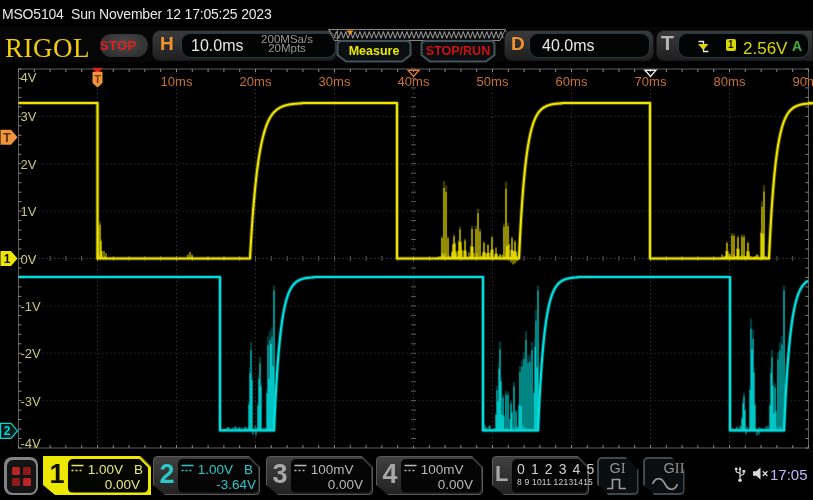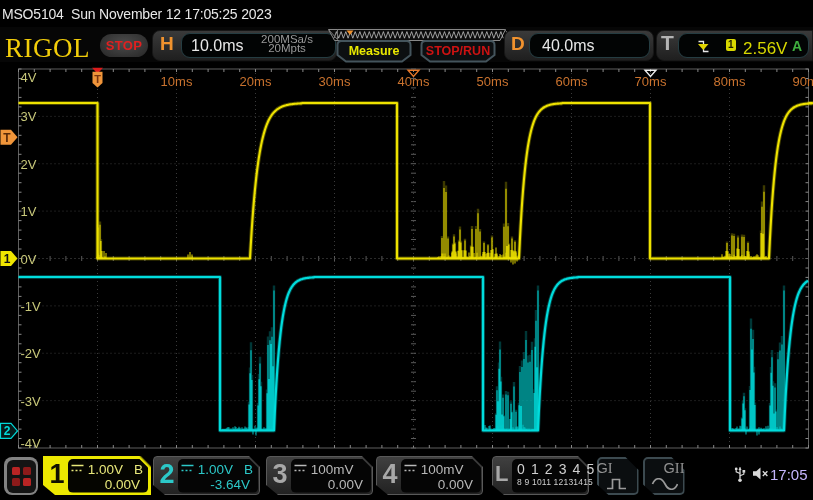--- a/index.html
+++ b/index.html
@@ -1,21 +1,21 @@
 <!DOCTYPE html>
 <html><head><meta charset="utf-8"><style>
 *{margin:0;padding:0;box-sizing:border-box}
 html,body{width:813px;height:500px;background:#000;overflow:hidden;font-family:"Liberation Sans",sans-serif;position:relative}
 .abs{position:absolute}
 svg text{font-family:"Liberation Sans",sans-serif}
 </style></head><body>
 <div class="abs" style="left:2px;top:6px;color:#e8e8e8;font-size:14px;letter-spacing:-0.2px">MSO5104&nbsp; Sun November 12 17:05:25 2023</div>
 <div class="abs" style="left:0;top:27px;width:813px;height:35px;background:#060606"></div>
 <div class="abs" style="left:5px;top:33px;font-family:'Liberation Serif',serif;font-weight:normal;font-size:27px;color:#f2cd0a;letter-spacing:0.5px">RIGOL</div>
-<div class="abs" style="left:100px;top:34px;width:48px;height:23px;border-radius:12px;background:radial-gradient(ellipse at 50% 40%,#4c4c4c,#262626);display:flex;align-items:center;justify-content:center">
+<div class="abs" style="left:100px;top:34px;width:48px;height:23px;border-radius:12px;background:radial-gradient(ellipse at 50% 40%,#4c4c4c,#262626);display:flex;align-items:center;">
     <span style="color:#e02020;font-weight:bold;font-size:13px;letter-spacing:0.3px">STOP</span>
   </div>
 <div class="abs" style="left:152px;top:29.5px;width:185px;height:31px;background:linear-gradient(#3a3a3a,#1f1f1f);border-radius:8px;border:1px solid #171717"></div>
 <div class="abs" style="left:160px;top:33px;color:#f0922e;font-weight:bold;font-size:19px">H</div>
 <div class="abs" style="left:181px;top:32.5px;width:155px;height:25px;background:#020404;border-radius:9px;border:1px solid #253d42"></div>
 <div class="abs" style="left:191px;top:36.5px;color:#e8e8e8;font-size:16px">10.0ms</div>
 <div class="abs" style="left:255px;top:34.5px;width:64px;text-align:center;color:#9a9a9a;font-size:11.5px;line-height:9.5px">200MSa/s<br>20Mpts</div>
 <svg class="abs" style="left:0;top:0" width="813" height="64">
 <path d="M328.5 29.5H505.5L500 40.5H334.5Z" fill="#0c0c0c" stroke="#888" stroke-width="1"></path>
 <path d="M334 38.2L336.4 31.6L338.7 38.2L341.1 31.6L343.4 38.2L345.8 31.6L348.1 38.2L350.5 31.6L352.8 38.2L355.2 31.6L357.5 38.2L359.9 31.6L362.2 38.2L364.6 31.6L366.9 38.2L369.3 31.6L371.6 38.2L374.0 31.6L376.3 38.2L378.7 31.6L381.0 38.2L383.4 31.6L385.7 38.2L388.1 31.6L390.4 38.2L392.8 31.6L395.1 38.2L397.5 31.6L399.8 38.2L402.2 31.6L404.5 38.2L406.9 31.6L409.2 38.2L411.6 31.6L413.9 38.2L416.3 31.6L418.6 38.2L421.0 31.6L423.3 38.2L425.7 31.6L428.0 38.2L430.4 31.6L432.7 38.2L435.1 31.6L437.4 38.2L439.8 31.6L442.1 38.2L444.5 31.6L446.8 38.2L449.2 31.6L451.5 38.2L453.9 31.6L456.2 38.2L458.6 31.6L460.9 38.2L463.3 31.6L465.6 38.2L468.0 31.6L470.3 38.2L472.7 31.6L475.0 38.2L477.4 31.6L479.7 38.2L482.1 31.6L484.4 38.2L486.8 31.6L489.1 38.2L491.5 31.6L493.8 38.2L496.2 31.6L498.5 38.2L500.9 31.6L503.2 38.2" stroke="#c0c0c0" stroke-width="0.8" fill="none"></path>
@@ -113,21 +113,21 @@
       </svg> 1.00V<span style="float:right;margin-right:3px">B</span></div>
     <div style="text-align:right;margin-right:6px">0.00V</div>
   </div>
 <div class="abs" style="left:153px;top:456px;width:107px;height:39px;background:linear-gradient(#404040,#222);border:1px solid #595959;border-radius:4px;clip-path:polygon(0 0,96px 0,107px 11px,107px 39px,12px 39px,0 29px)"></div>
 <div class="abs" style="left:156px;top:459px;color:#2cc8c8;font-size:27px;font-weight:bold;width:22px;text-align:center">2</div>
 <div class="abs" style="left:178px;top:458.5px;width:80px;height:34px;background:#050505;border-radius:5px;clip-path:polygon(0 0,71px 0,80px 9px,80px 34px,0 34px)"></div>
 <div class="abs" style="left:181px;top:461.5px;width:75px;color:#2cc8c8;font-size:13.5px;line-height:15px;white-space:nowrap">
     <div><svg width="13" height="9" style="vertical-align:1px">
         <path d="M0.5 1.5h12M0.5 6.5h2m2 0h2m2 0h2" stroke="#2cc8c8" stroke-width="1.6" fill="none"></path>
       </svg> 1.00V<span style="float:right;margin-right:3px">B</span></div>
-    <div style="text-align:right;margin-right:6px">-3.64V</div>
+    <div style="text-align:right;">-3.64V</div>
   </div>
 <div class="abs" style="left:266px;top:456px;width:107px;height:39px;background:linear-gradient(#404040,#222);border:1px solid #595959;border-radius:4px;clip-path:polygon(0 0,96px 0,107px 11px,107px 39px,12px 39px,0 29px)"></div>
 <div class="abs" style="left:269px;top:459px;color:#a8a8a8;font-size:27px;font-weight:bold;width:22px;text-align:center">3</div>
 <div class="abs" style="left:291px;top:458.5px;width:80px;height:34px;background:#050505;border-radius:5px;clip-path:polygon(0 0,71px 0,80px 9px,80px 34px,0 34px)"></div>
 <div class="abs" style="left:294px;top:461.5px;width:75px;color:#b8b8b8;font-size:13.5px;line-height:15px;white-space:nowrap">
     <div><svg width="13" height="9" style="vertical-align:1px">
         <path d="M0.5 1.5h12M0.5 6.5h2m2 0h2m2 0h2" stroke="#b8b8b8" stroke-width="1.6" fill="none"></path>
       </svg> 100mV<span style="float:right;margin-right:3px"></span></div>
     <div style="text-align:right;margin-right:6px">0.00V</div>
   </div>
@@ -141,21 +141,21 @@
     <div style="text-align:right;margin-right:6px">0.00V</div>
   </div>
 <div class="abs" style="left:492px;top:456px;width:97px;height:39px;background:linear-gradient(#404040,#222);border:1px solid #595959;border-radius:4px;clip-path:polygon(0 0,86px 0,97px 11px,97px 39px,12px 39px,0 29px)"></div>
 <div class="abs" style="left:495px;top:461px;color:#a8a8a8;font-size:22px;font-weight:bold">L</div>
 <div class="abs" style="left:512px;top:458.5px;width:75px;height:34px;background:#050505;border-radius:5px;clip-path:polygon(0 0,66px 0,75px 9px,75px 34px,0 34px)"></div>
 <div class="abs" style="left:517px;top:462.5px;width:70px;color:#d0d0d0;white-space:nowrap">
     <div style="font-size:14px;letter-spacing:1.1px;line-height:13.5px">0 1 2 3&nbsp;4 5 6 7</div>
     <div style="font-size:8.5px;letter-spacing:0.2px;line-height:13px">8 9 1011 12131415</div>
   </div>
 <div class="abs" style="left:596.5px;top:457px;width:42px;height:38px;border:2px solid #3c4a50;border-radius:5px;background:#0b0e10;clip-path:polygon(0 0,29px 0,42px 13px,42px 38px,12px 38px,0 27px)"></div>
-<div class="abs" style="left:596.5px;top:460px;width:42px;color:#929292;font-size:14.5px">G<span style="font-family:'Liberation Serif',serif">I</span></div>
+<div class="abs" style="left:596.5px;top:460px;width:42px;text-align:center;color:#929292;font-size:14.5px">G<span style="font-family:'Liberation Serif',serif">I</span></div>
 <svg class="abs" style="left:605.5px;top:477px" width="24" height="13">
     <path d="M1 11.5h5.5V2.5h7v9h6.5" stroke="#9a9a9a" stroke-width="1.7" fill="none"></path>
   </svg>
 <div class="abs" style="left:642.5px;top:457px;width:42px;height:38px;border:2px solid #3c4a50;border-radius:5px;background:#0b0e10;clip-path:polygon(0 0,29px 0,42px 13px,42px 38px,12px 38px,0 27px)"></div>
 <div class="abs" style="left:642.5px;top:460px;width:42px;text-align:right;color:#929292;font-size:14.5px">G<span style="font-family:'Liberation Serif',serif">II</span></div>
 <svg class="abs" style="left:650.5px;top:478px" width="27" height="12">
     <path d="M1.5 6c3-7 9-7 12.5 0s9.5 7 12.5 0" stroke="#9a9a9a" stroke-width="1.7" fill="none"></path>
   </svg>
 <svg class="abs" style="left:733px;top:464px" width="14" height="19">
 <path d="M7 3.2v11.5" stroke="#d8d8d8" stroke-width="1.3" fill="none"></path>

